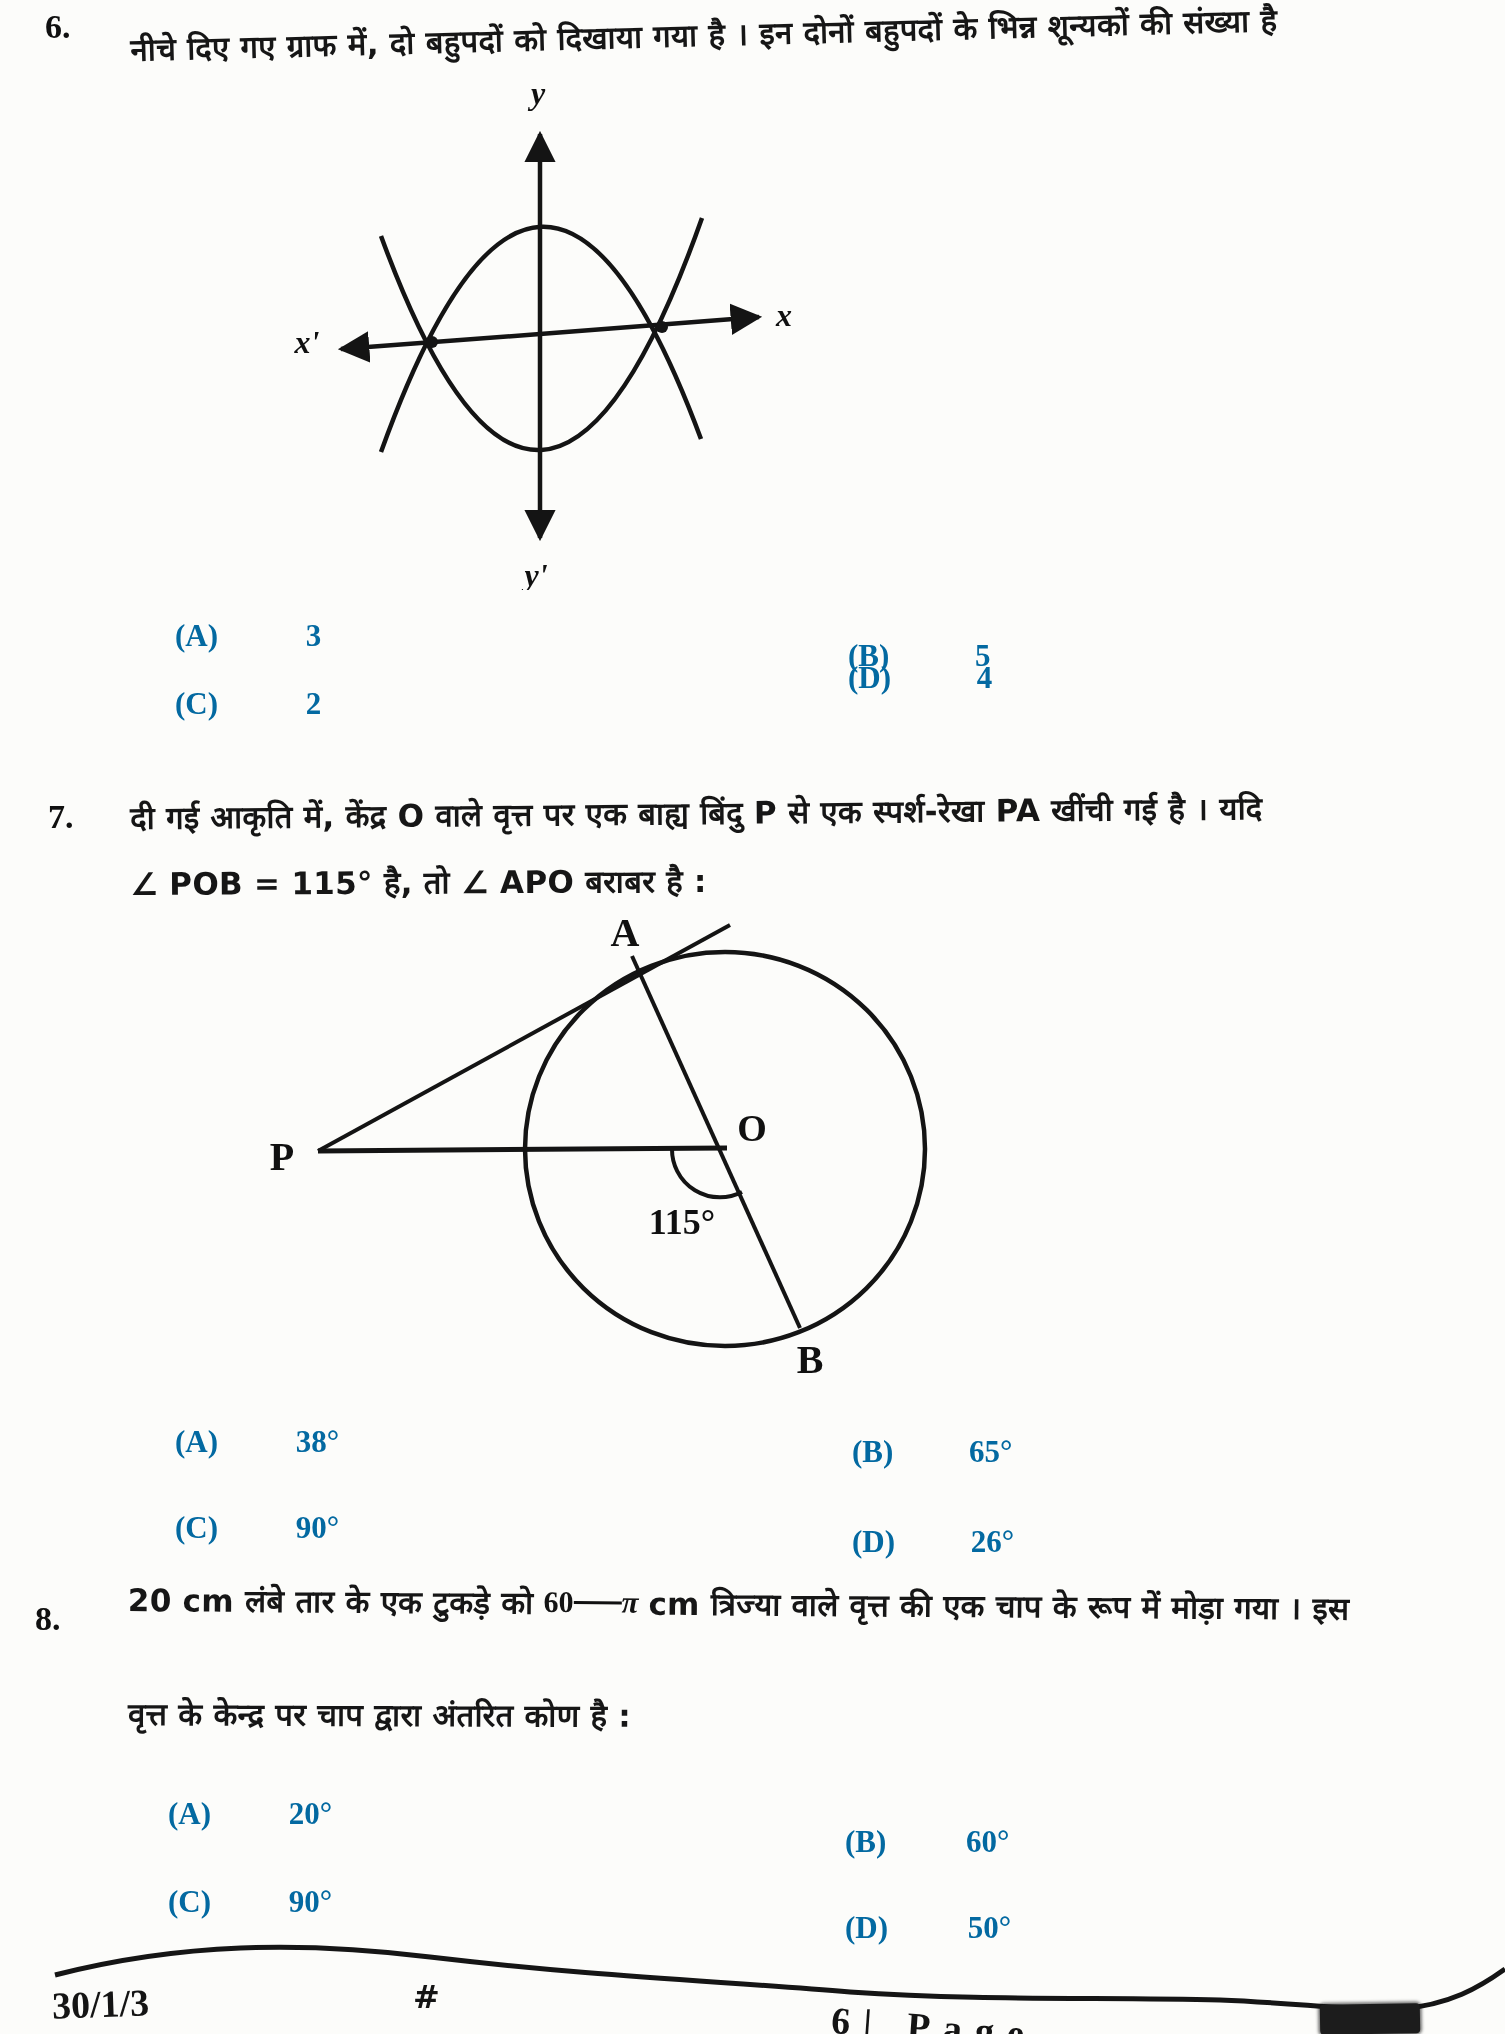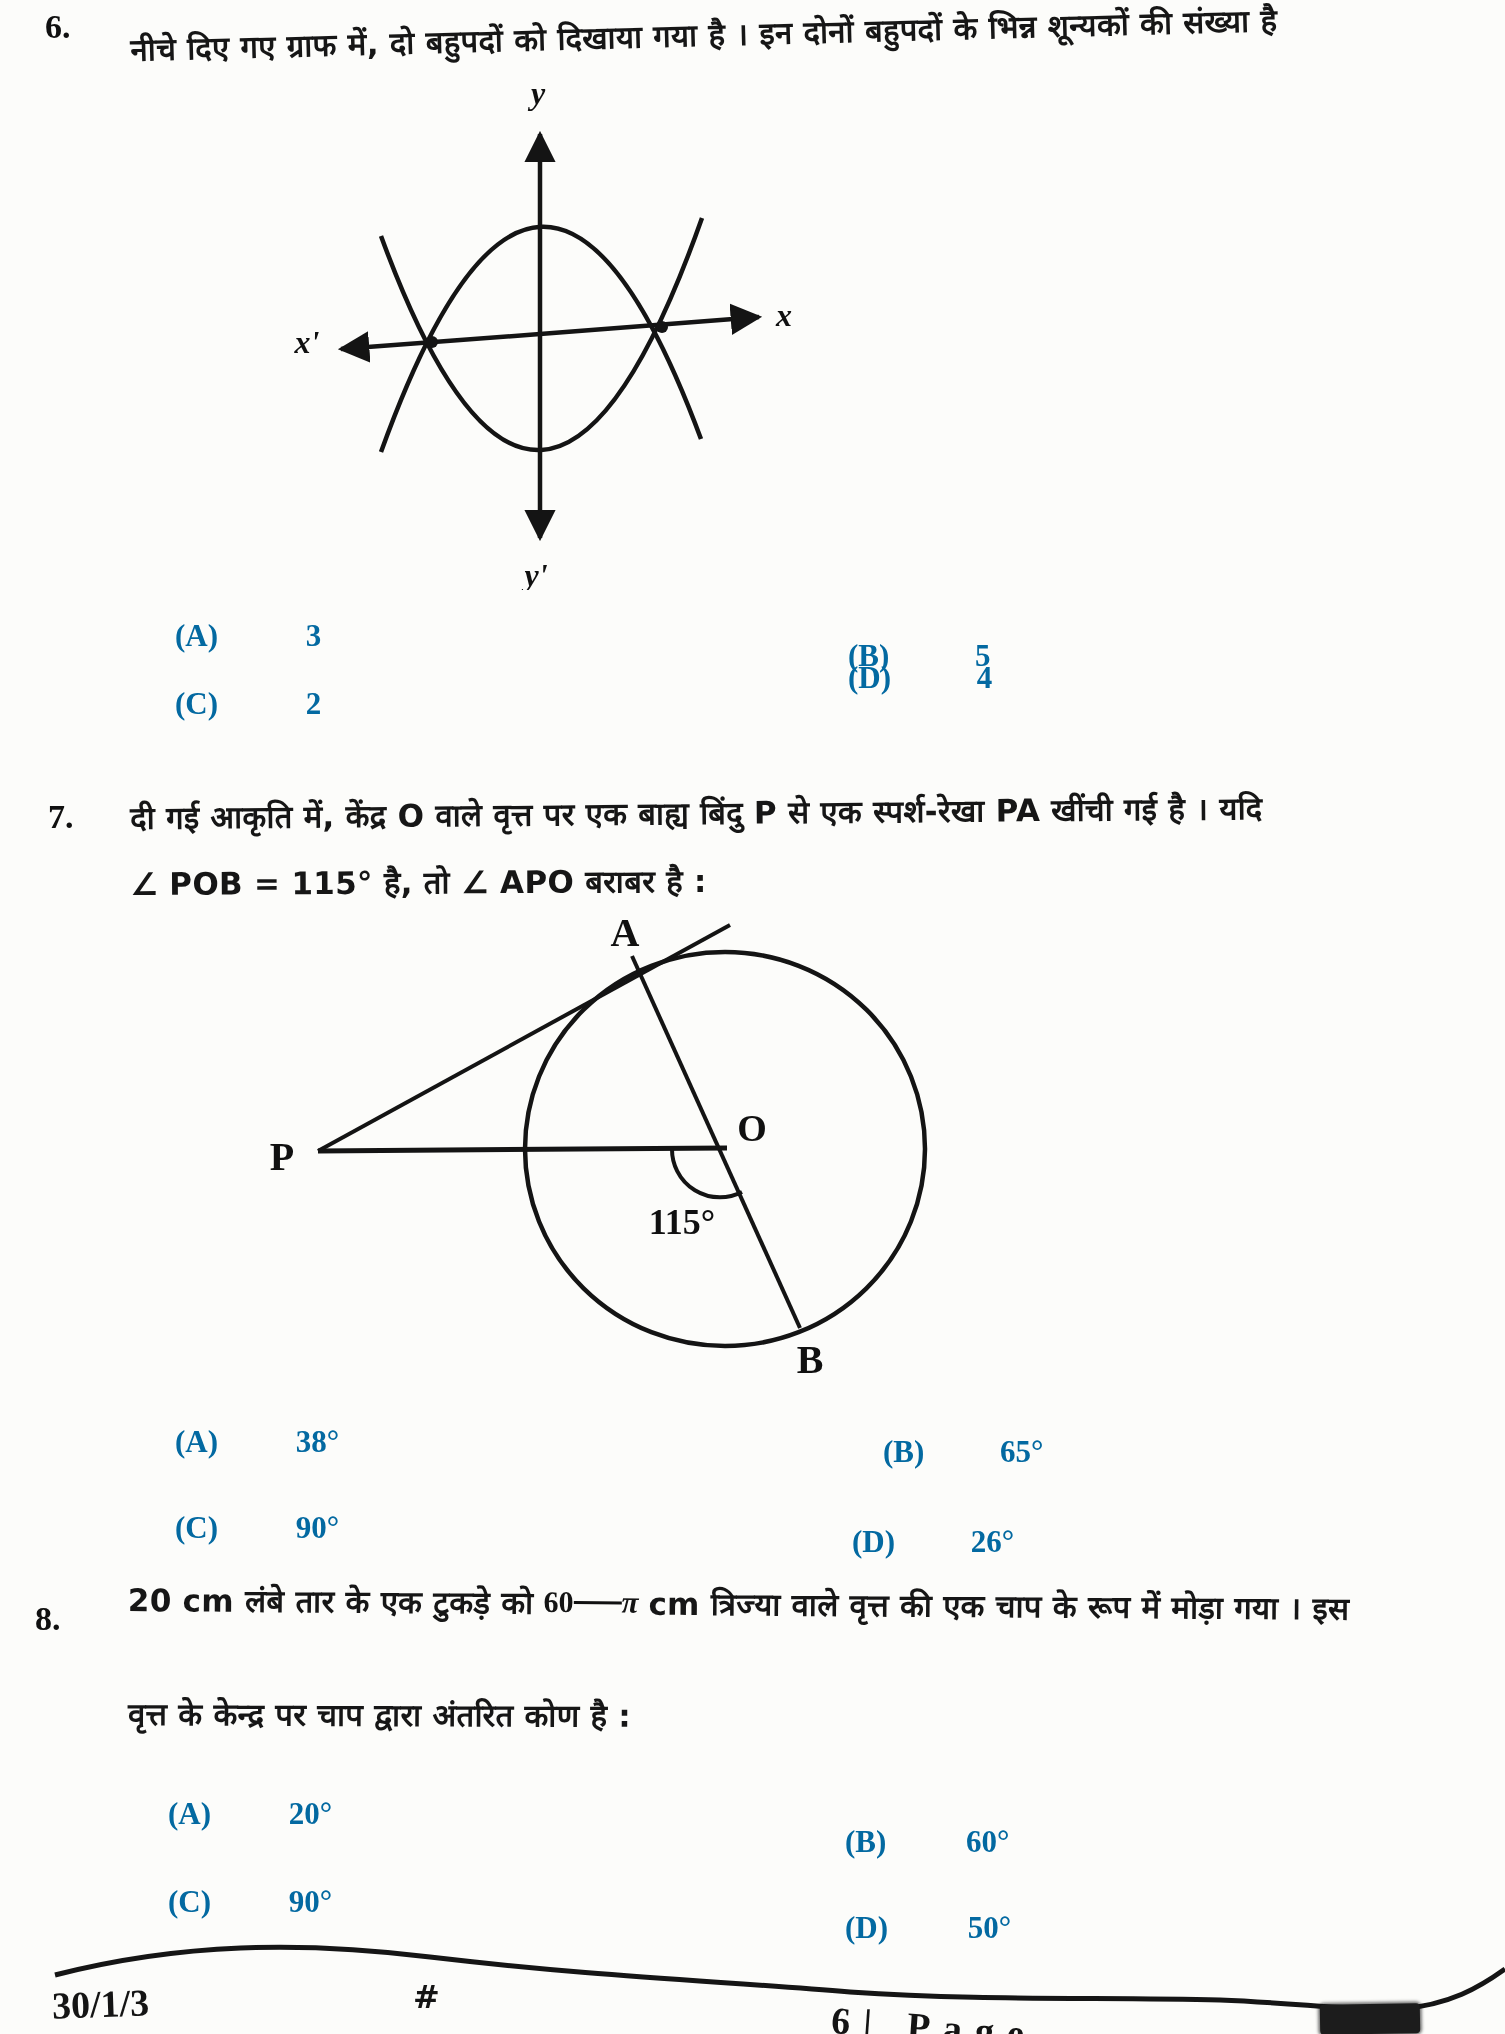--- a/index.html
+++ b/index.html
@@ -128,21 +128,21 @@
     <text x="52" y="272" font-size="40" text-anchor="middle">P</text>
     <text x="522" y="243" font-size="38" text-anchor="middle">O</text>
     <text x="580" y="475" font-size="40" text-anchor="middle">B</text>
     <text x="452" y="336" font-size="36" text-anchor="middle">115°</text>
   </svg>
 
   <div class="opt" style="left:175px;top:1424px;">
     <span>(A)</span>
     <span class="val" style="margin-left:70px;">38°</span>
   </div>
-  <div class="opt" style="left:852px;top:1434px;margin-left:31px;">
+  <div class="opt" style="left:852px;top:1434px;">
     <span>(B)</span>
     <span class="val" style="margin-left:68px;">65°</span>
   </div>
   <div class="opt" style="left:175px;top:1510px;">
     <span>(C)</span>
     <span class="val" style="margin-left:70px;">90°</span>
   </div>
   <div class="opt" style="left:852px;top:1524px;">
     <span>(D)</span>
     <span class="val" style="margin-left:68px;">26°</span>

